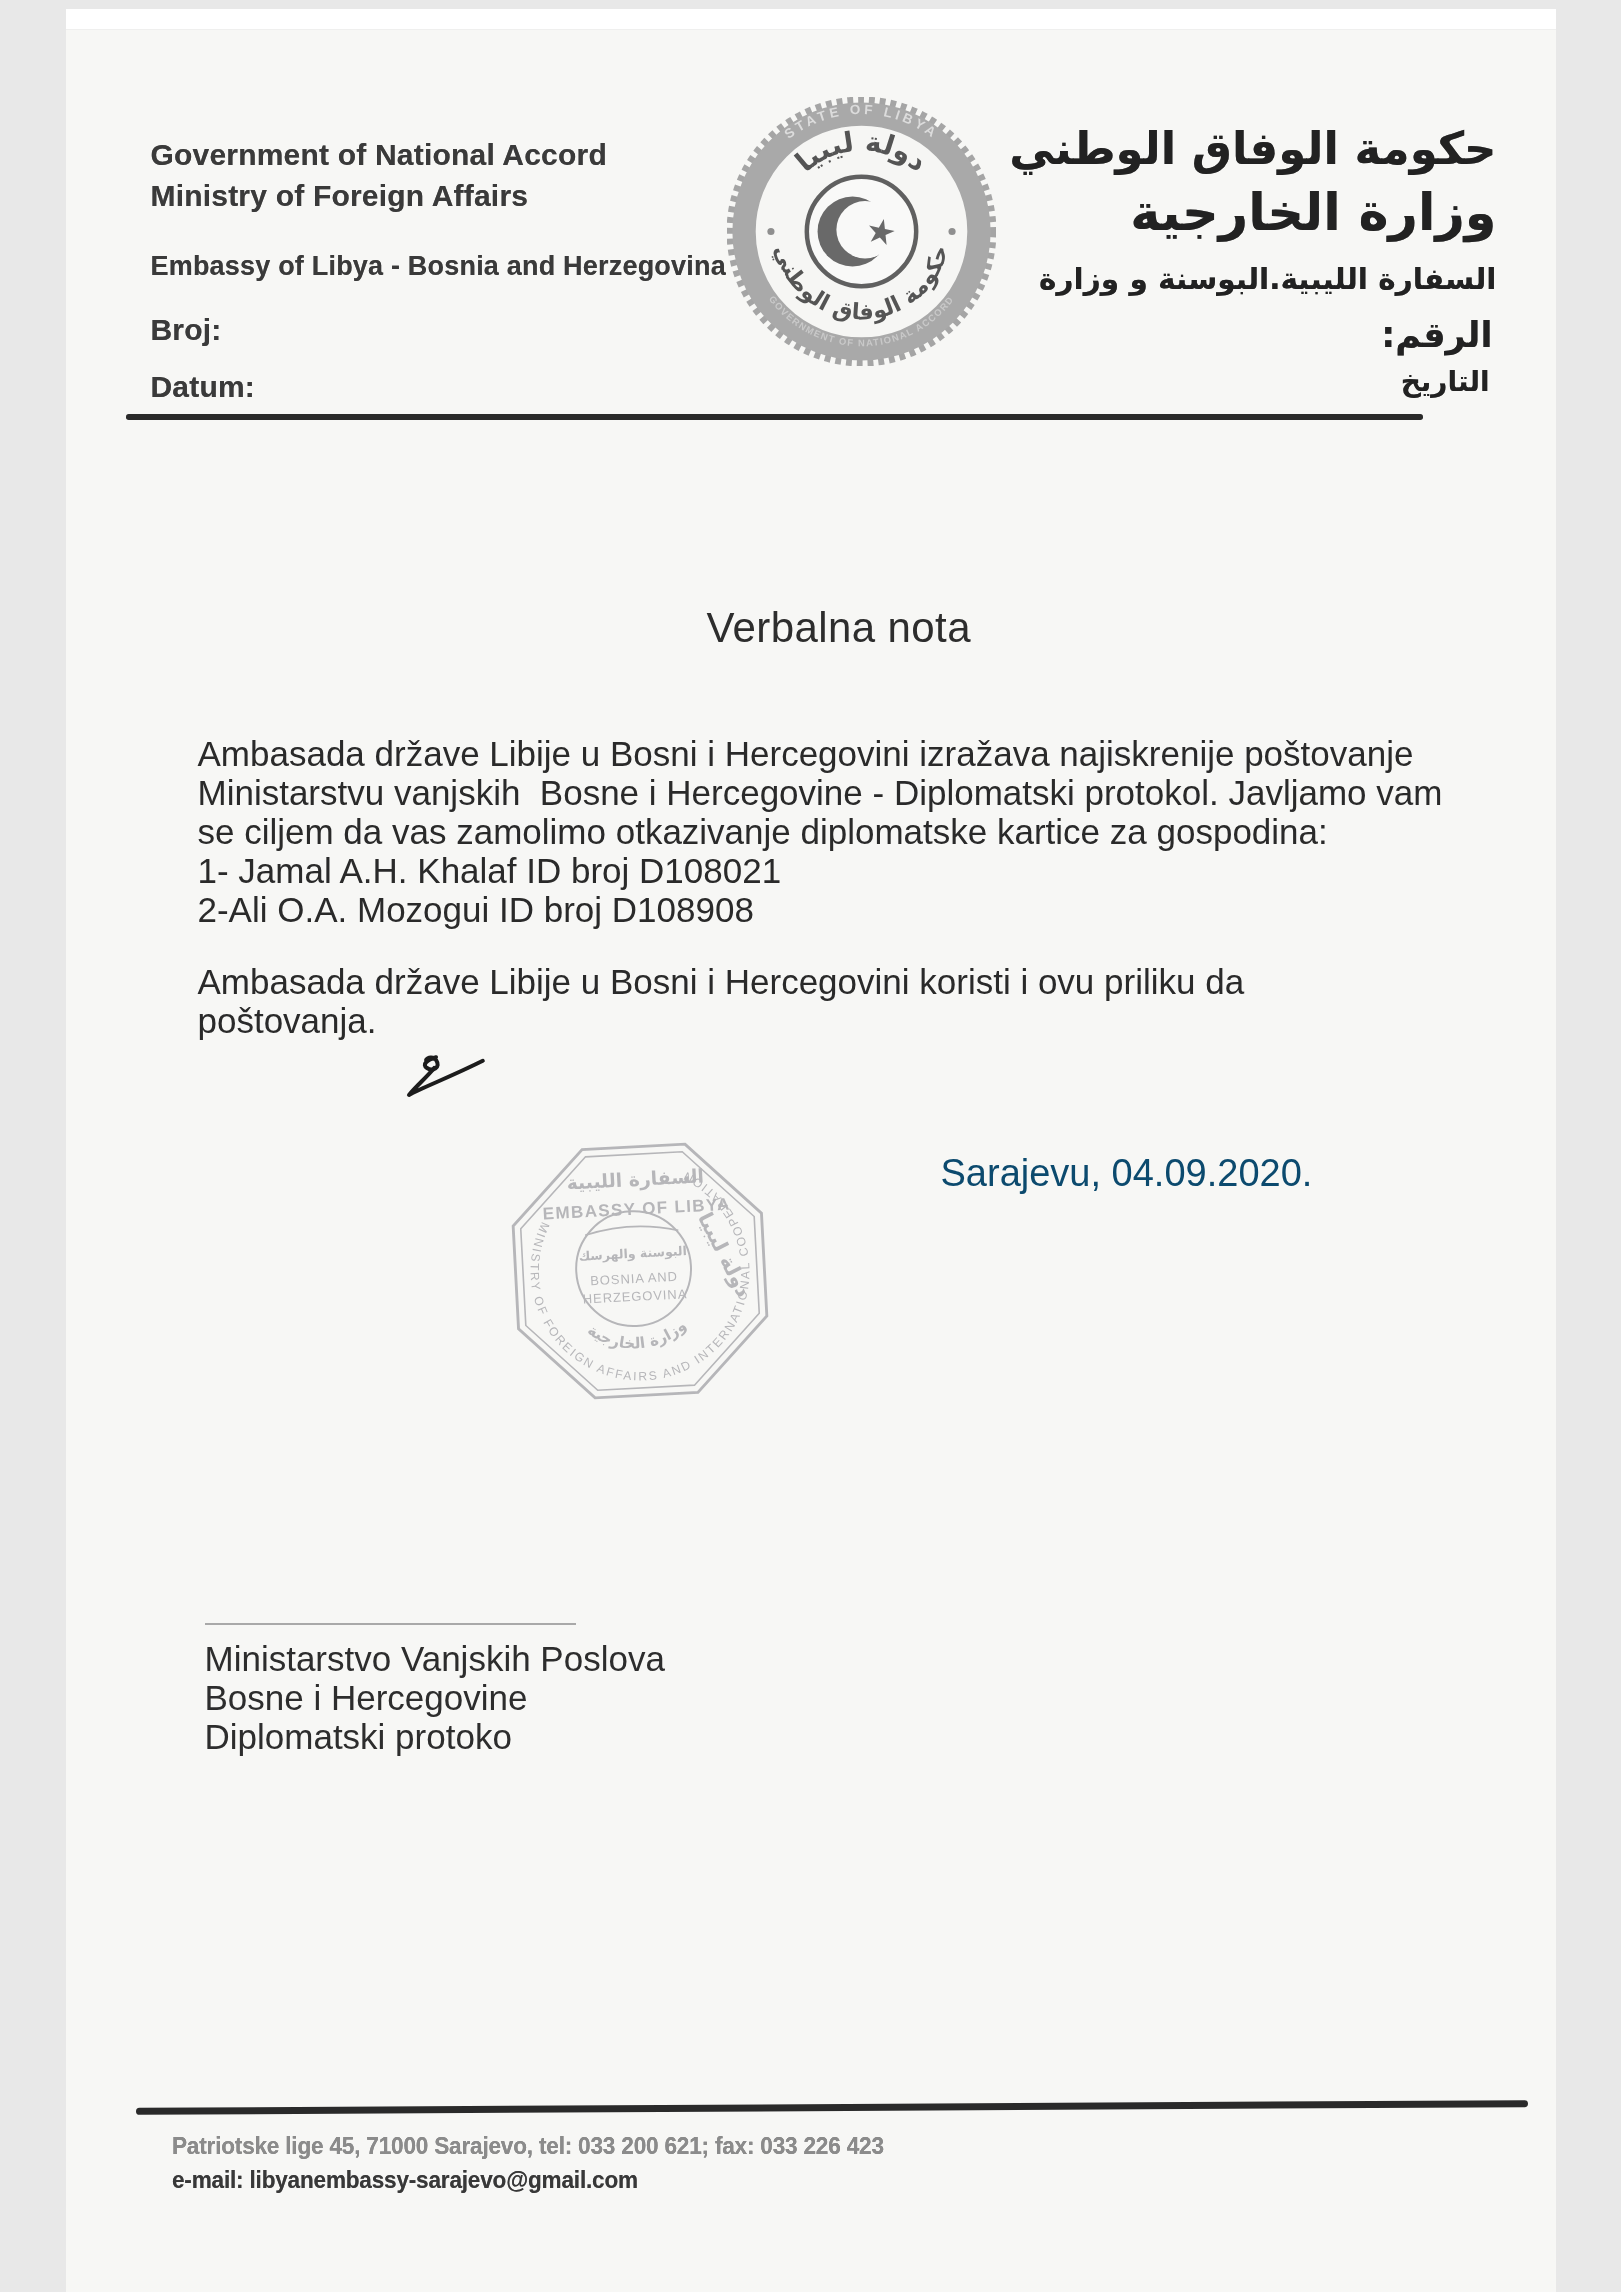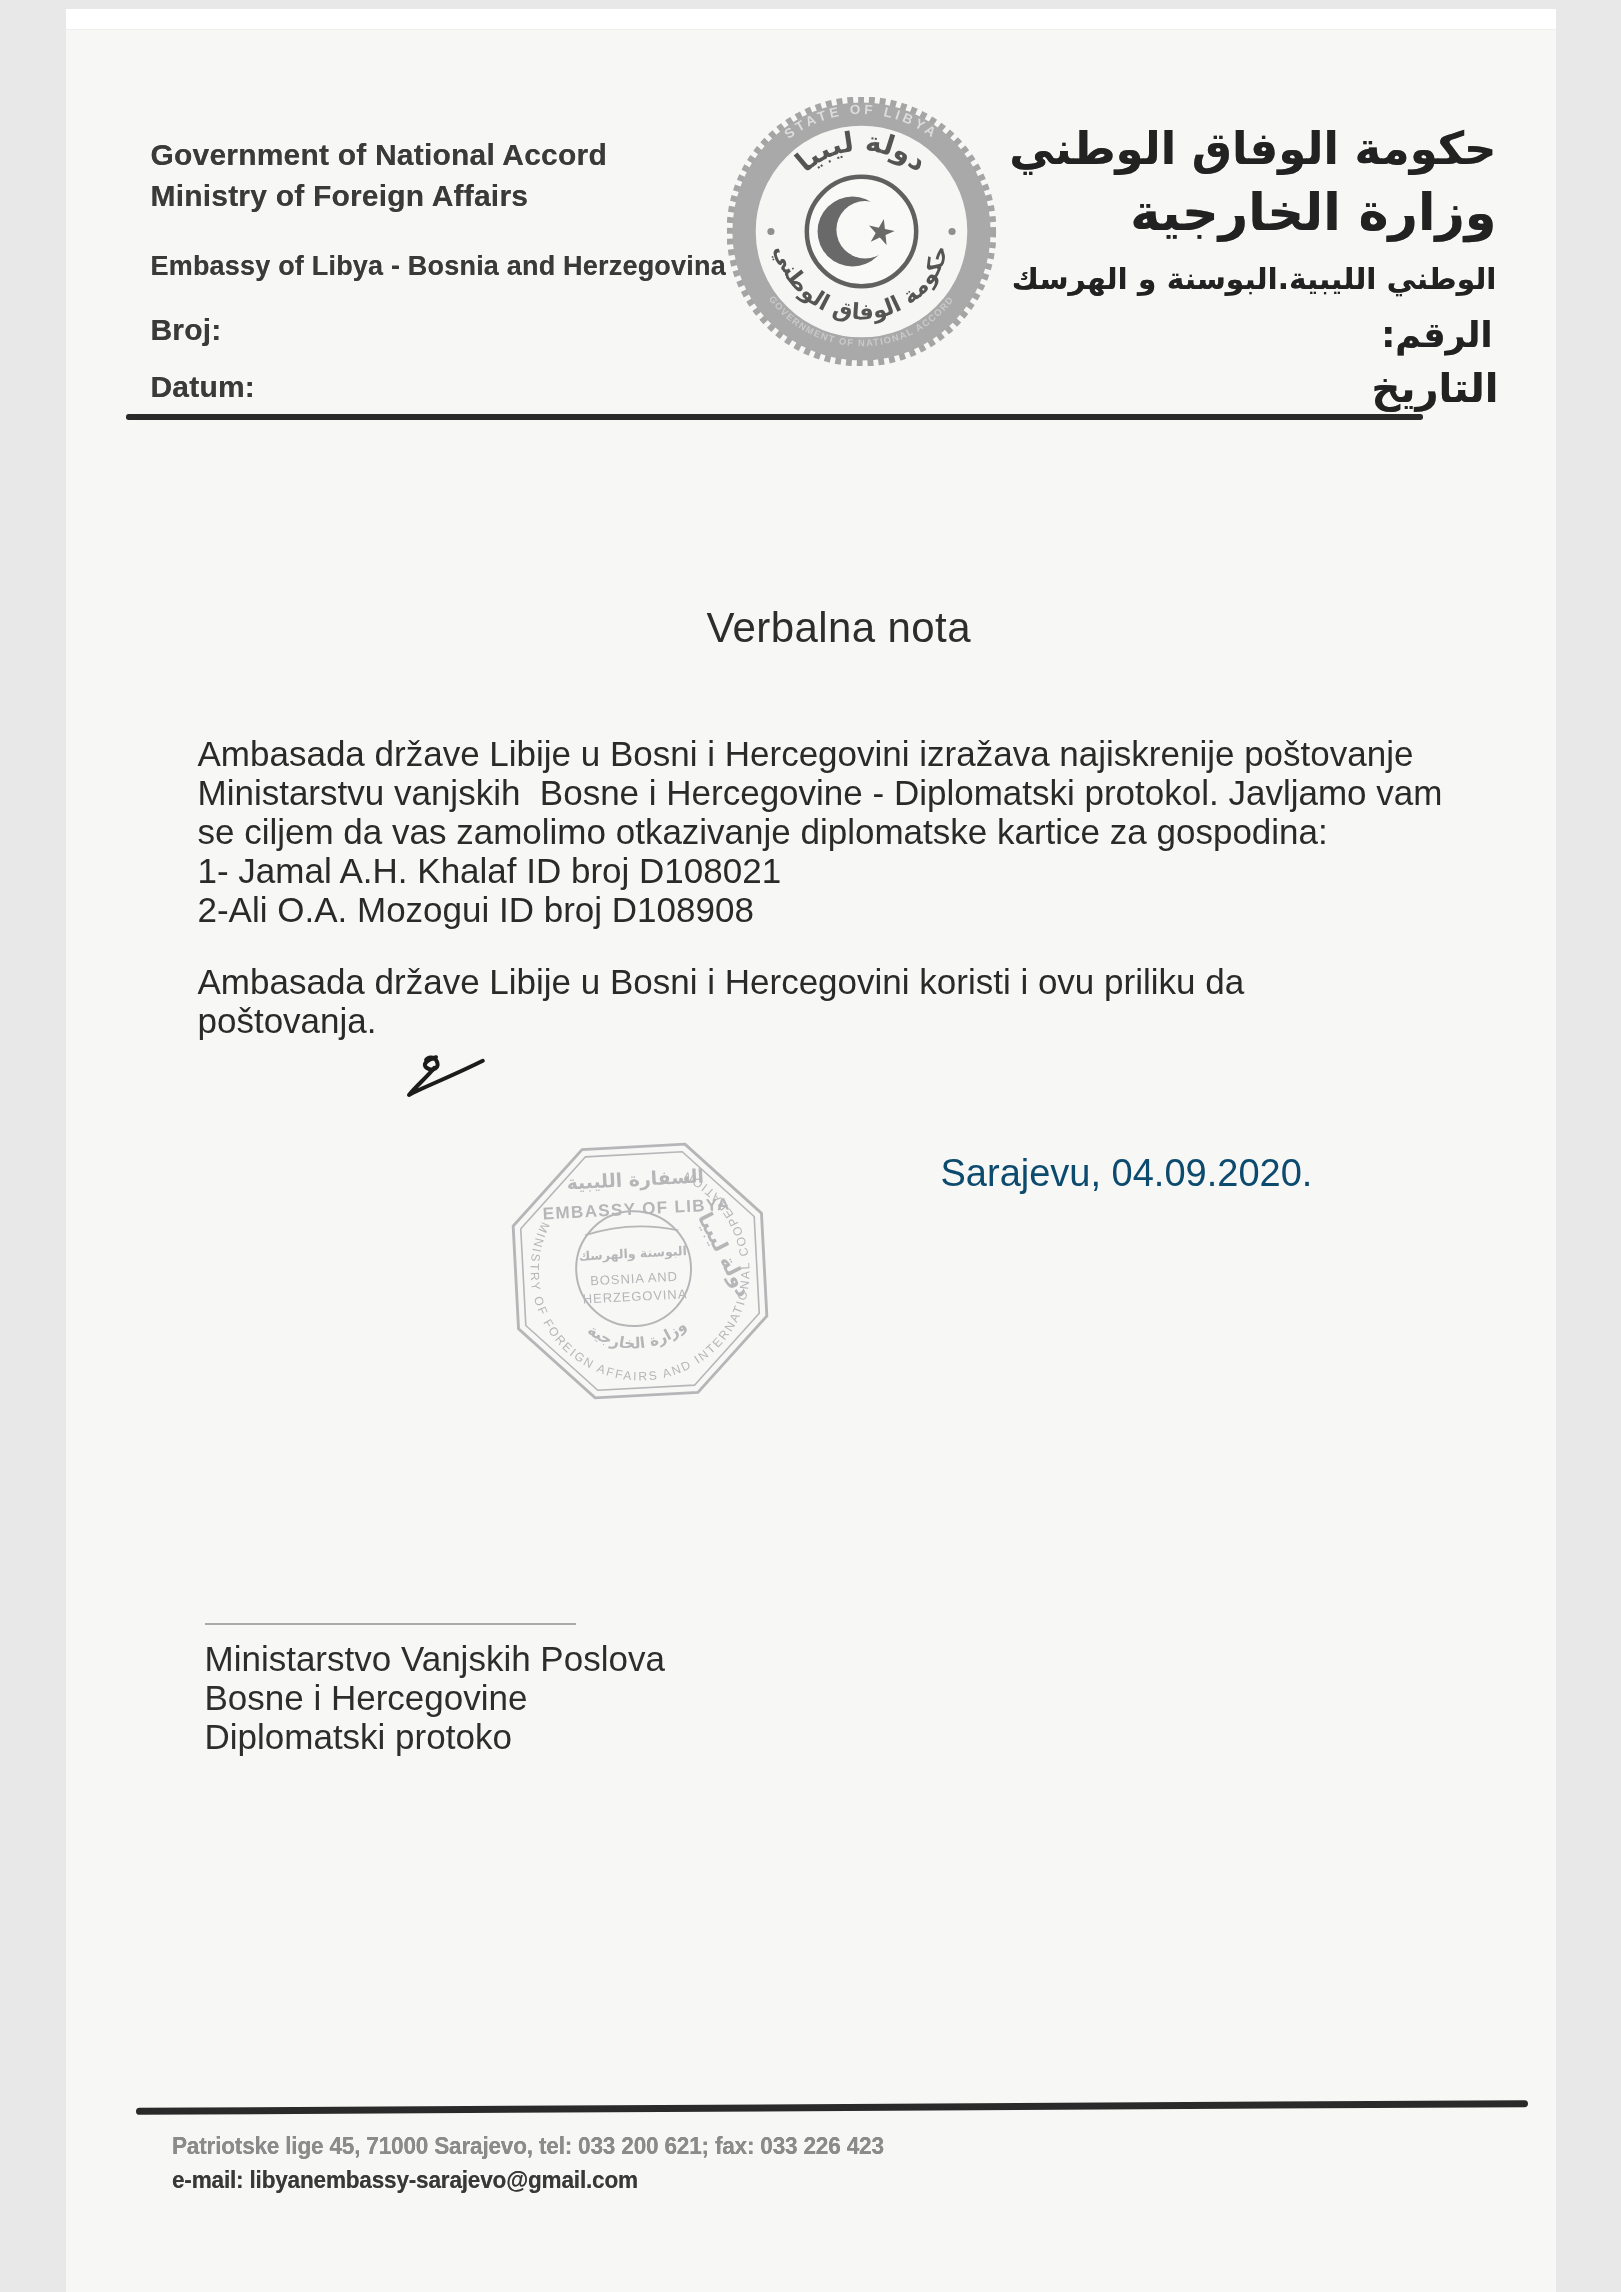--- a/index.html
+++ b/index.html
@@ -17,21 +17,21 @@
   #hl3{left:85px;top:242px;font-size:27px;}
   #hl4{left:85px;top:304px;font-size:30px;text-align:center;}
   #hl5{left:85px;top:361px;font-size:30px;}
 
   
   .ar{direction:rtl;color:#222;font-family:"DejaVu Sans",sans-serif;font-weight:bold;white-space:nowrap;}
   #ar1{right:59px;top:113px;font-size:45px;}
   #ar2{right:59px;top:174px;font-size:51px;}
   #ar3{right:59px;top:253px;font-size:29.6px;}
   #ar4{right:63px;top:306px;font-size:35px;}
-  #ar5{right:57px;top:356px;font-size:40px;}
+  #ar5{right:66px;top:356px;font-size:28px;}
 
   #header-rule{left:60px;top:405px;width:1297px;height:6.3px;background:var(--rule,#262626);border-radius:2.7px;}
 
   #doc-title{left:641px;top:595px;font-size:42px;color:#2d2d2d;letter-spacing:0.4px;}
 
   .para{color:var(--ink,#2a2a2a);font-size:35px;line-height:39px;}
   .para .line{white-space:pre;}
   #para1{left:132px;top:725px;}
   #para2{left:132px;top:953px;}
 
@@ -65,21 +65,21 @@
   <div id="top-strip"></div>
 
   <div class="abs hl toner" id="hl1">Government of National Accord</div>
   <div class="abs hl toner" id="hl2">Ministry of Foreign Affairs</div>
   <div class="abs hl toner" id="hl3">Embassy of Libya - Bosnia and Herzegovina</div>
   <div class="abs hl toner" id="hl4">Broj:</div>
   <div class="abs hl toner" id="hl5">Datum:</div>
 
   <div class="abs ar toner" id="ar1">حكومة الوفاق الوطني</div>
   <div class="abs ar toner" id="ar2">وزارة الخارجية</div>
-  <div class="abs ar toner" id="ar3">الوطني الليبية.البوسنة و الهرسك</div>
+  <div class="abs ar toner" id="ar3">السفارة الليبية.البوسنة و وزارة</div>
   <div class="abs ar toner" id="ar4">الرقم:</div>
   <div class="abs ar toner" id="ar5">التاريخ</div>
 
   <svg id="seal" class="abs" width="269" height="269" viewBox="0 0 300 300">
     <circle cx="150" cy="150" r="146" fill="none" stroke="#a5a5a5" stroke-width="9" stroke-dasharray="6.5,5.5"></circle>
     <circle cx="150" cy="150" r="131" fill="#f6f6f4" stroke="var(--seal-gray,#a9a9a9)" stroke-width="26"></circle>
     <defs>
       <path id="seal-top-arc" d="M 19,150 A 131,131 0 0 1 281,150"></path>
       <path id="seal-bottom-arc" d="M 22,150 A 128,128 0 0 0 278,150"></path>
       <path id="seal-ar-top-arc" d="M 60,150 A 90,90 0 0 1 240,150"></path>

